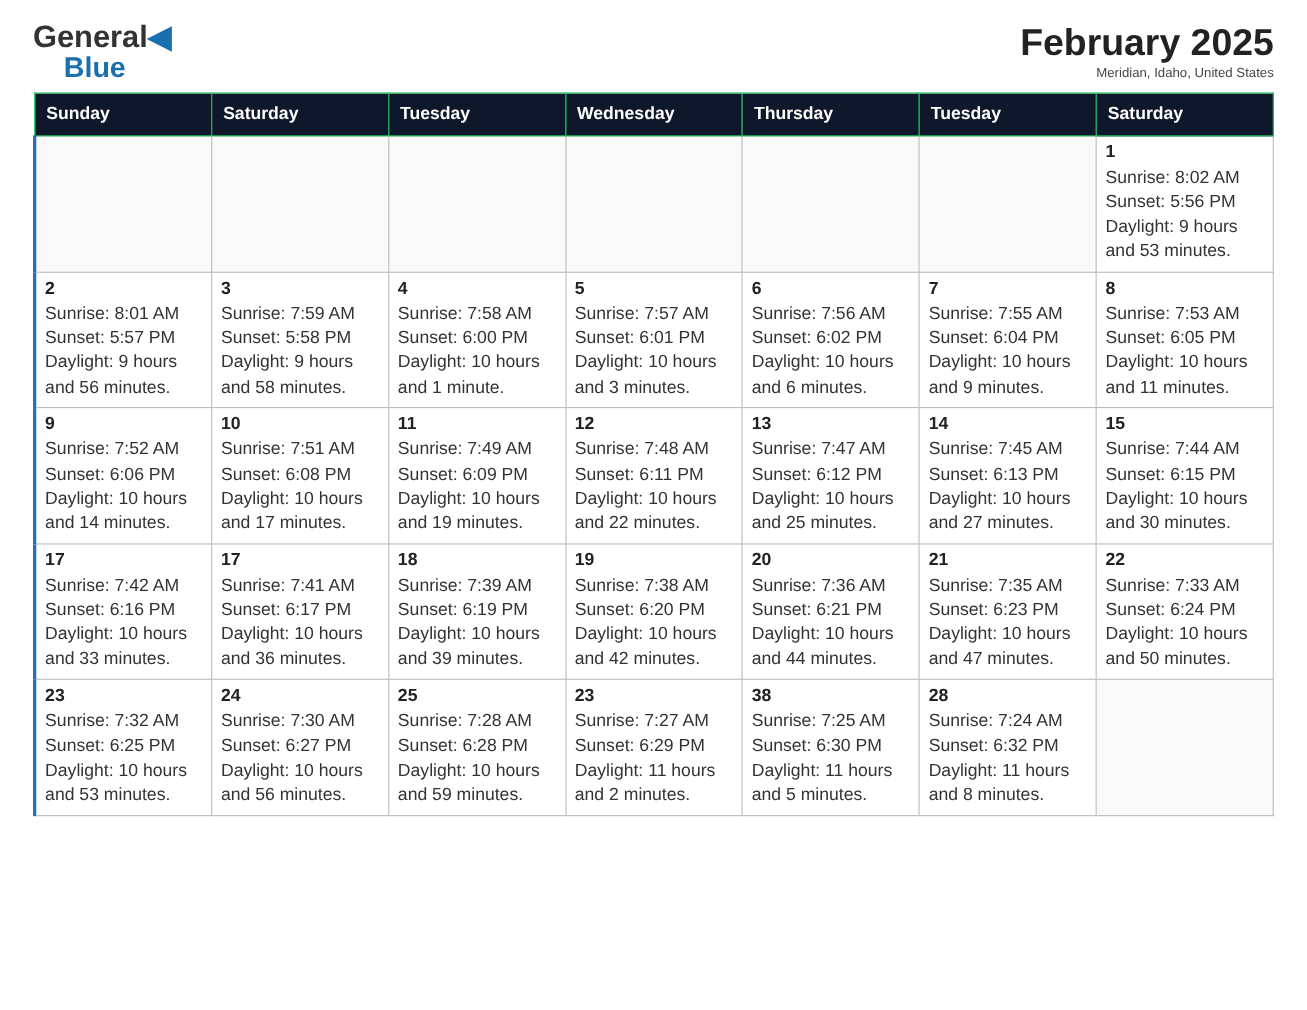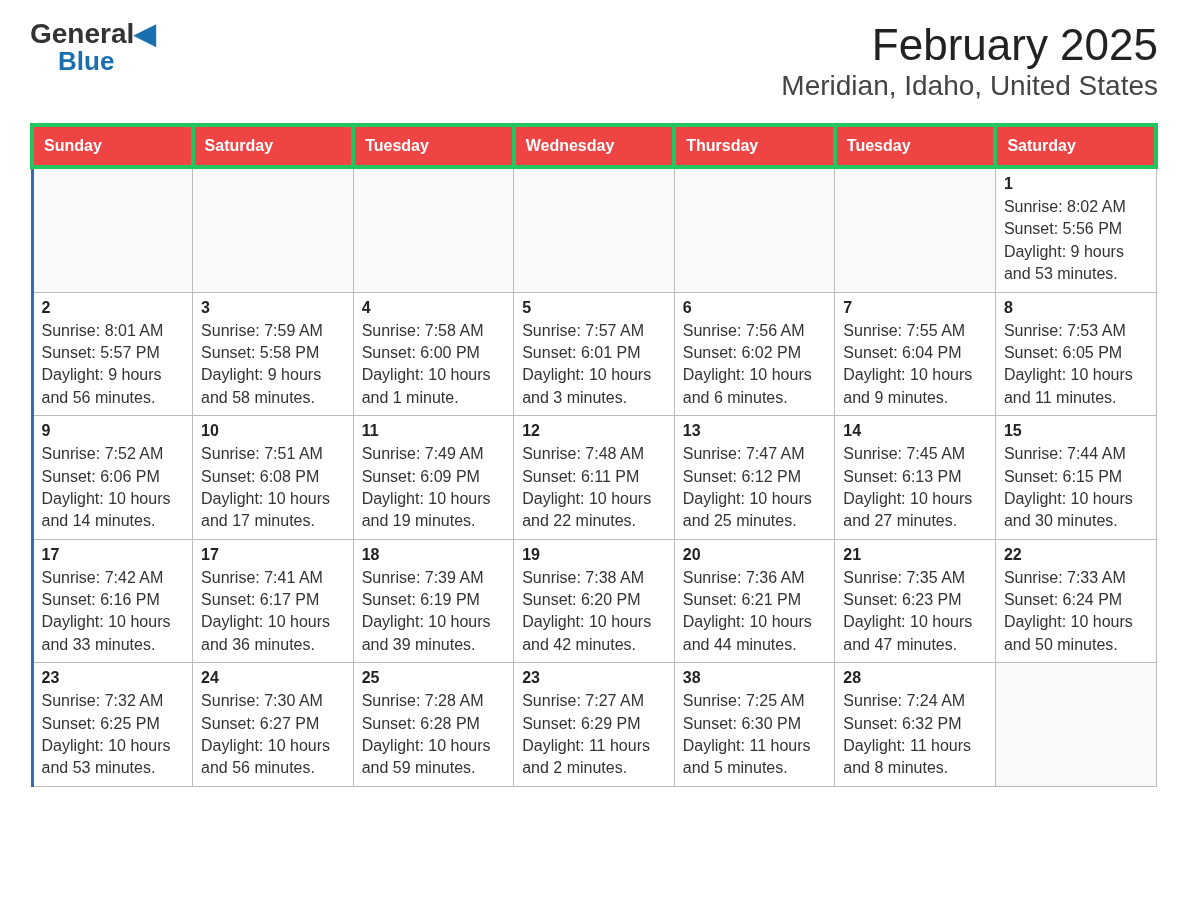--- a/index.html
+++ b/index.html
@@ -7,21 +7,21 @@
       font-family: Arial, sans-serif;
       background: #fff;
       padding: 20px 30px;
       width: 1188px;
       min-height: 918px;
     }
     .header {
       display: flex;
       justify-content: space-between;
       align-items: flex-start;
-      margin-bottom: 21px;
+      margin-bottom: 10px;
     }
     .logo {
       display: flex;
       flex-direction: column;
       align-items: flex-start;
     }
     .logo-general {
       font-size: 28px;
       font-weight: bold;
       color: #333;
@@ -34,42 +34,42 @@
       font-size: 26px;
       font-weight: bold;
       color: #1a6faf;
       line-height: 1;
       margin-left: 28px;
     }
     .title-section {
       text-align: right;
     }
     .title-section h1 {
-      font-size: 44px;
-      font-weight: normal;
+      font-size: 34px;
+      font-weight: bold;
       color: #222;
     }
     .title-section h2 {
-      font-size: 28px;
+      font-size: 12px;
       font-weight: normal;
       color: #444;
     }
     .calendar {
       width: 100%;
       border-collapse: collapse;
       margin-top: 8px;
     }
     .calendar thead tr th {
-      background-color: #ef4444;
+      background-color: #0f172a;
       color: #fff;
       font-size: 16px;
       font-weight: bold;
       padding: 10px 10px;
       text-align: left;
-      border: 4px solid #22c55e;
+      border: 1px solid #22c55e;
     }
     .calendar tbody tr td {
       border: 1px solid #bbb;
       vertical-align: top;
       padding: 6px 8px;
       width: 14.28%;
       height: 110px;
       font-size: 12px;
       color: #333;
     }

